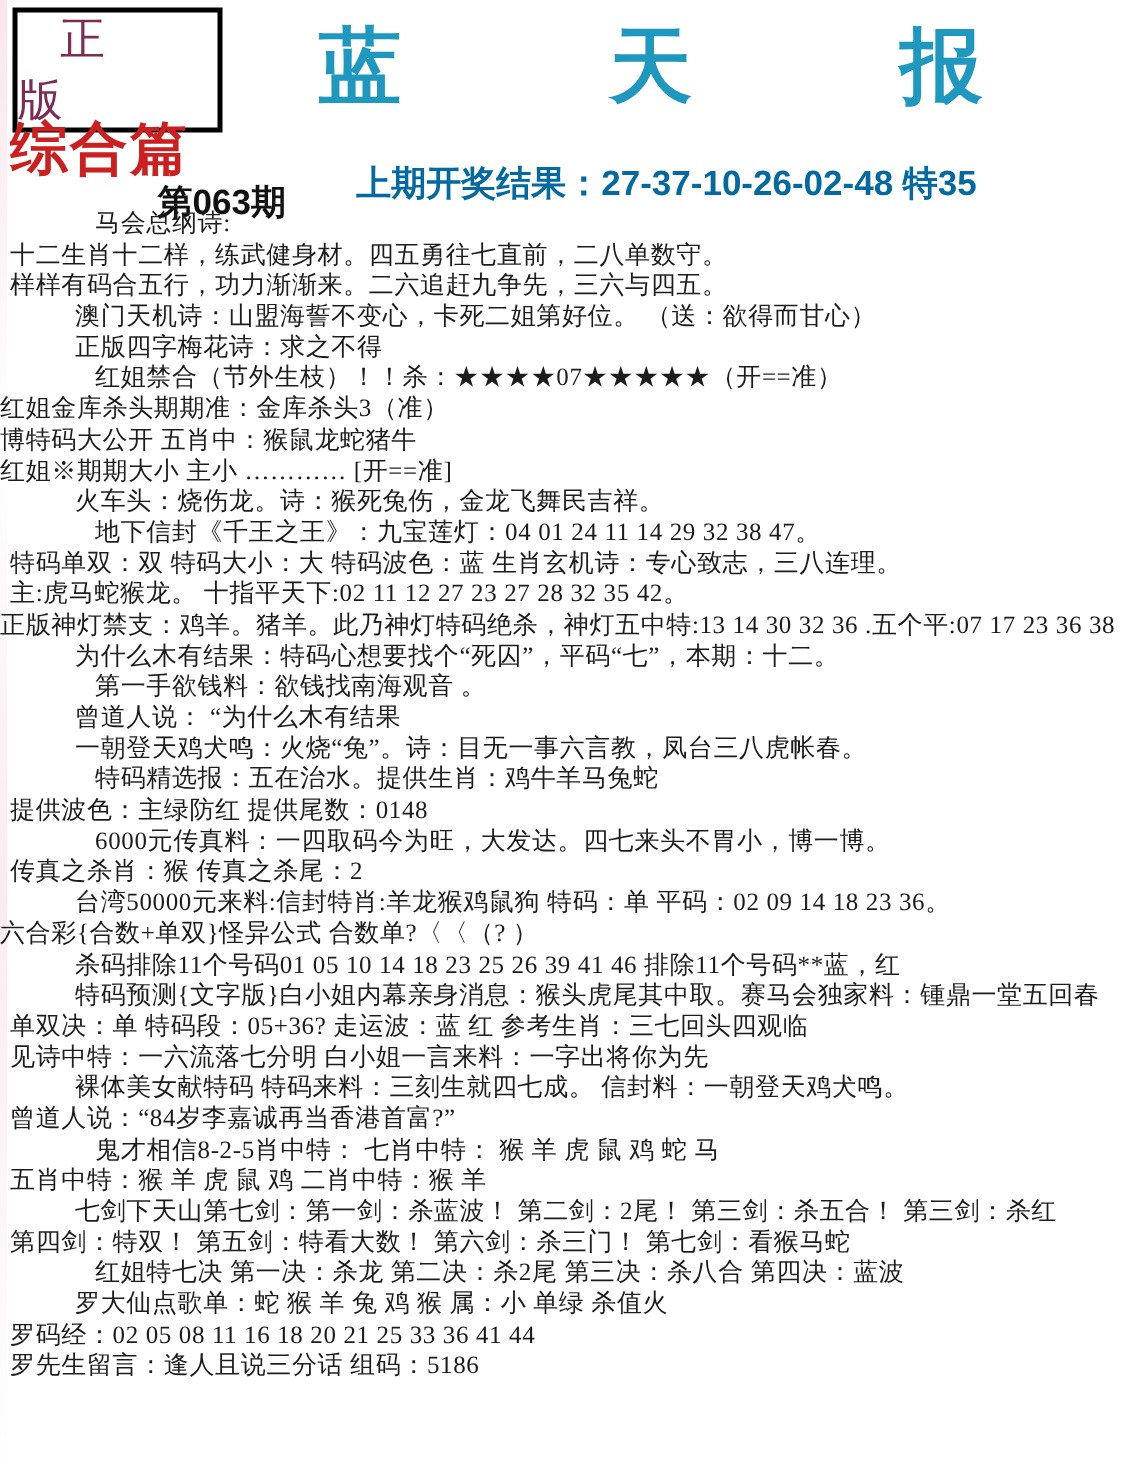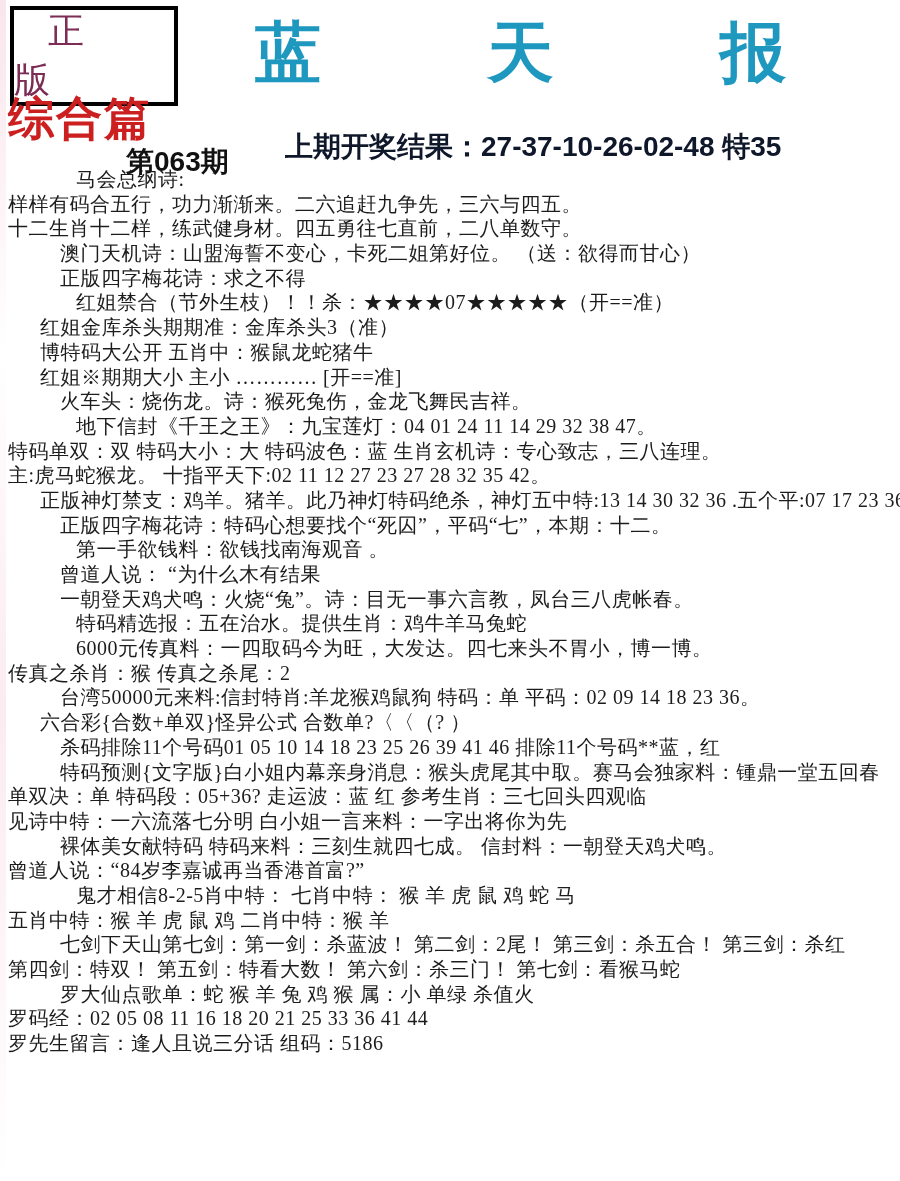--- a/index.html
+++ b/index.html
@@ -38,37 +38,37 @@
     letter-spacing:2px;
     font-family:"Liberation Serif",serif;
   }
   .issue-no{
     position:absolute;left:126px;top:143px;
     color:#111;font-size:28px;font-weight:bold;
     font-family:"Liberation Sans","DejaVu Sans",sans-serif;
   }
   .last-result{
     position:absolute;left:285px;top:128px;
-    color:#0f172a;font-size:28px;font-weight:bold;
+    color:#0369a1;font-size:28px;font-weight:bold;
     white-space:nowrap;
     font-family:"Liberation Sans","DejaVu Sans",sans-serif;
   }
   .body-text{
     position:absolute;left:0;top:167px;width:900px;
   }
   .ln{
     white-space:nowrap;
     font-size:20px;
     line-height:24.7px;
     height:24.7px;
     color:#1c1c1c;
     letter-spacing:0.5px;
   }
   .i0{padding-left:8px;}
-  .i1{padding-left:40px;}
+  .i1{}
   .i2{padding-left:60px;}
   .i3{padding-left:76px;}
 </style>
 </head>
 <body>
 
 <div class="page">
   <div class="edge-artifact"></div>
 
   <div class="badge-box">
@@ -78,49 +78,51 @@
   <div class="main-title">蓝 天 报</div>
 
   <div class="section-title">综合篇</div>
 
   <div class="issue-no">第063期</div>
 
   <div class="last-result">上期开奖结果：27-37-10-26-02-48 特35</div>
 
   <div class="body-text">
     <div class="ln i3">马会总纲诗:</div>
+    <div class="ln i0">十二生肖十二样，练武健身材。四五勇往七直前，二八单数守。</div>
     <div class="ln i0">样样有码合五行，功力渐渐来。二六追赶九争先，三六与四五。</div>
-    <div class="ln i0">十二生肖十二样，练武健身材。四五勇往七直前，二八单数守。</div>
     <div class="ln i2">澳门天机诗：山盟海誓不变心，卡死二姐第好位。 （送：欲得而甘心）</div>
     <div class="ln i2">正版四字梅花诗：求之不得</div>
     <div class="ln i3">红姐禁合（节外生枝）！！杀：★★★★07★★★★★（开==准）</div>
     <div class="ln i1">红姐金库杀头期期准：金库杀头3（准）</div>
     <div class="ln i1">博特码大公开 五肖中：猴鼠龙蛇猪牛</div>
     <div class="ln i1">红姐※期期大小  主小   …………  [开==准]</div>
     <div class="ln i2">火车头：烧伤龙。诗：猴死兔伤，金龙飞舞民吉祥。</div>
     <div class="ln i3">地下信封《千王之王》：九宝莲灯：04 01 24 11 14 29 32 38 47。</div>
     <div class="ln i0">特码单双：双 特码大小：大 特码波色：蓝 生肖玄机诗：专心致志，三八连理。</div>
     <div class="ln i0">主:虎马蛇猴龙。 十指平天下:02 11 12 27 23 27 28 32 35 42。</div>
     <div class="ln i1">正版神灯禁支：鸡羊。猪羊。此乃神灯特码绝杀，神灯五中特:13 14 30 32 36 .五个平:07 17 23 36 38</div>
-    <div class="ln i2">正版四字梅花诗：特码心想要找个“死囚”，平码“七”，本期：十二。</div>
+    <div class="ln i2">为什么木有结果：特码心想要找个“死囚”，平码“七”，本期：十二。</div>
     <div class="ln i3">第一手欲钱料：欲钱找南海观音 。</div>
     <div class="ln i2">曾道人说： “为什么木有结果</div>
     <div class="ln i2">一朝登天鸡犬鸣：火烧“兔”。诗：目无一事六言教，凤台三八虎帐春。</div>
     <div class="ln i3">特码精选报：五在治水。提供生肖：鸡牛羊马兔蛇</div>
+    <div class="ln i0">提供波色：主绿防红 提供尾数：0148</div>
     <div class="ln i3">6000元传真料：一四取码今为旺，大发达。四七来头不胃小，博一博。</div>
     <div class="ln i0">传真之杀肖：猴 传真之杀尾：2</div>
     <div class="ln i2">台湾50000元来料:信封特肖:羊龙猴鸡鼠狗 特码：单 平码：02 09 14 18 23 36。</div>
     <div class="ln i1">六合彩{合数+单双}怪异公式 合数单?〈〈（?  ）</div>
     <div class="ln i2">杀码排除11个号码01 05 10 14 18 23 25 26 39 41 46  排除11个号码**蓝，红</div>
     <div class="ln i2">特码预测{文字版}白小姐内幕亲身消息：猴头虎尾其中取。赛马会独家料：锺鼎一堂五回春</div>
     <div class="ln i0">单双决：单 特码段：05+36? 走运波：蓝 红 参考生肖：三七回头四观临</div>
     <div class="ln i0">见诗中特：一六流落七分明 白小姐一言来料：一字出将你为先</div>
     <div class="ln i2">裸体美女献特码 特码来料：三刻生就四七成。 信封料：一朝登天鸡犬鸣。</div>
     <div class="ln i0">曾道人说：“84岁李嘉诚再当香港首富?”</div>
     <div class="ln i3">鬼才相信8-2-5肖中特： 七肖中特： 猴 羊 虎 鼠 鸡 蛇 马</div>
     <div class="ln i0">五肖中特：猴 羊 虎 鼠 鸡 二肖中特：猴 羊</div>
     <div class="ln i2">七剑下天山第七剑：第一剑：杀蓝波！ 第二剑：2尾！ 第三剑：杀五合！ 第三剑：杀红</div>
     <div class="ln i0">第四剑：特双！ 第五剑：特看大数！ 第六剑：杀三门！ 第七剑：看猴马蛇</div>
+    <div class="ln i3">红姐特七决 第一决：杀龙    第二决：杀2尾  第三决：杀八合  第四决：蓝波</div>
     <div class="ln i2">罗大仙点歌单：蛇 猴 羊 兔 鸡 猴 属：小 单绿 杀值火</div>
     <div class="ln i0">罗码经：02 05 08 11 16 18 20 21 25 33 36 41 44</div>
     <div class="ln i0">罗先生留言：逢人且说三分话 组码：5186</div>
   </div>
 </div>
 
 </body></html>

